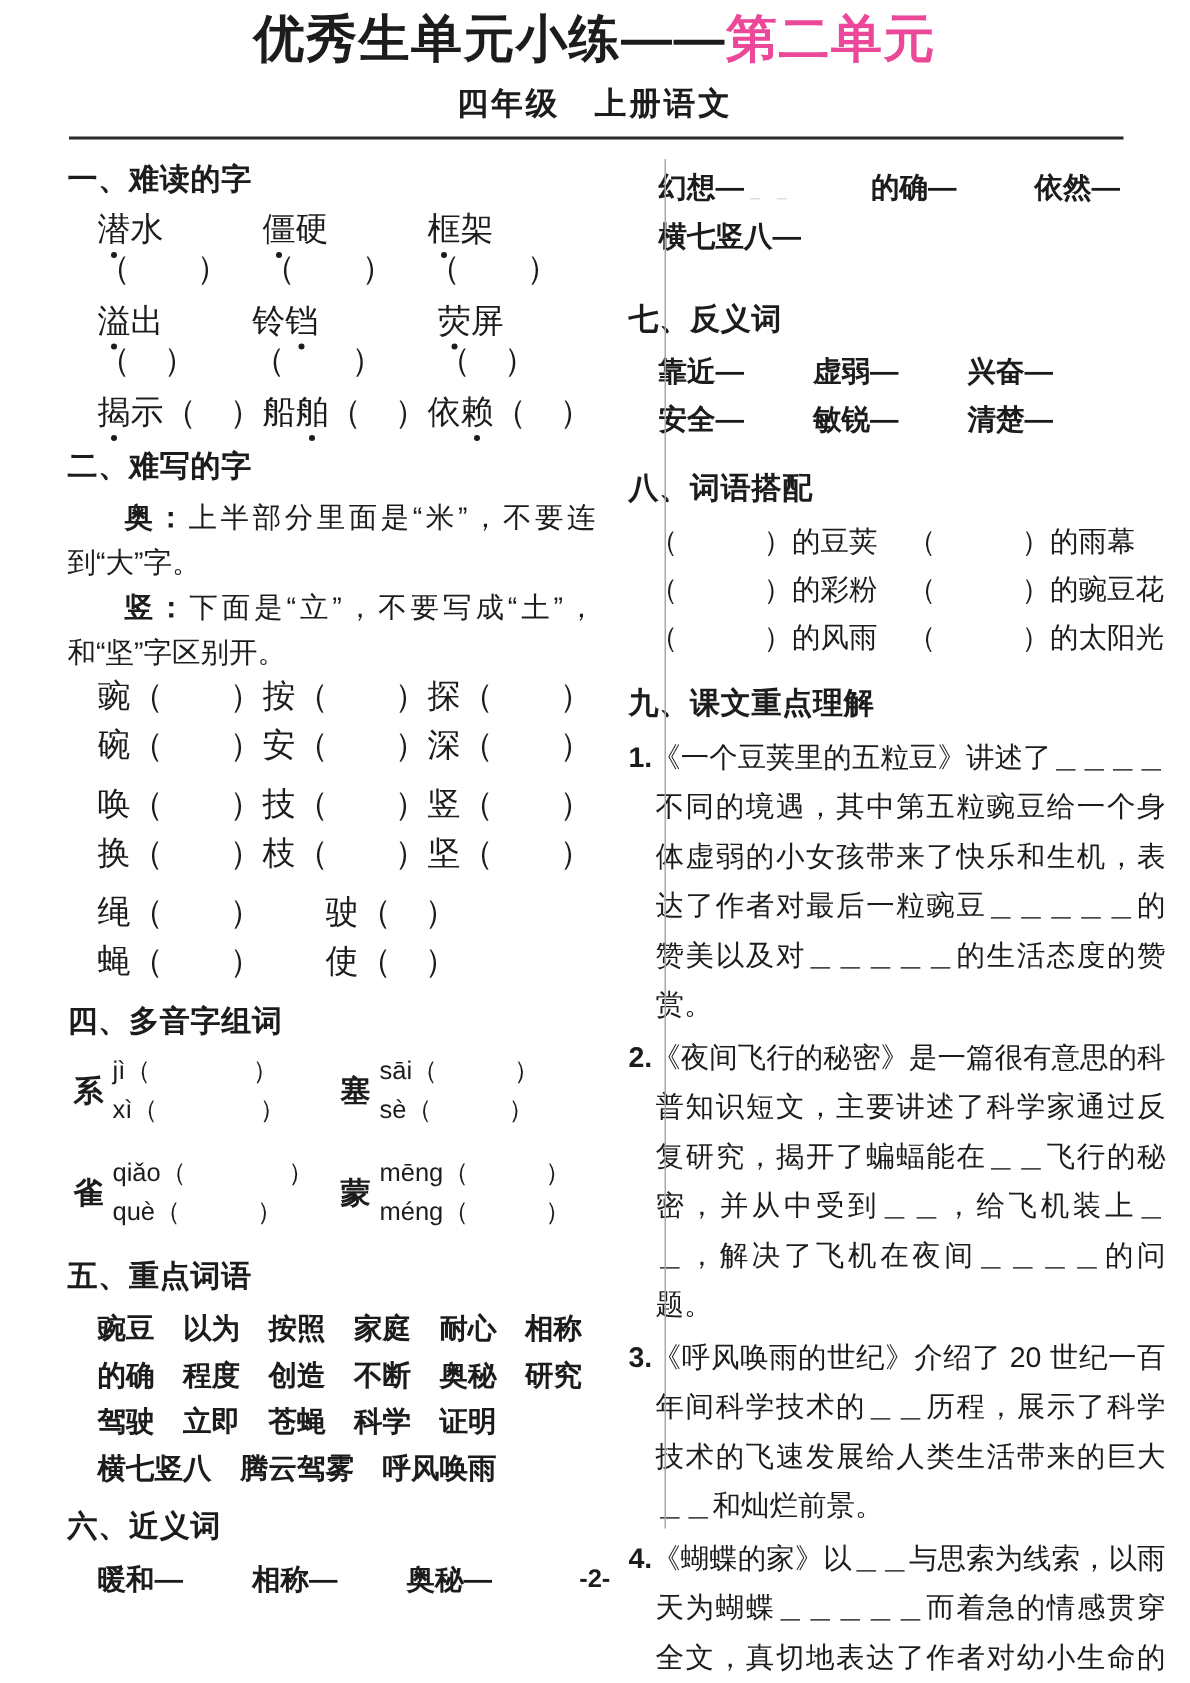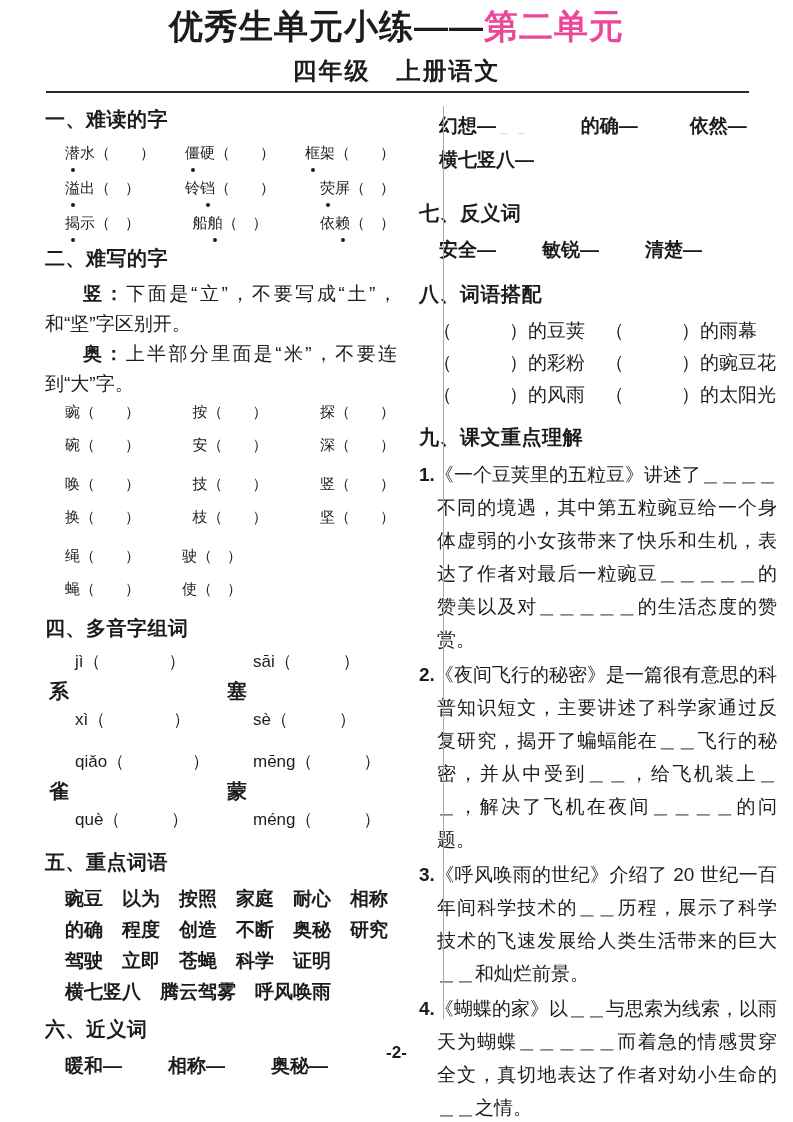--- a/index.html
+++ b/index.html
@@ -12,62 +12,62 @@
     overflow:hidden;
   }
   .page { position:absolute; inset:0; background:#ffffff; }
 
   
   .header { text-align:center; padding-top:6px; }
   .title { font-size:34px; font-weight:900; letter-spacing:1px; line-height:40px; }
   .title .red { color:#ec4899; }
   .subtitle {
     font-family:"Liberation Serif", serif;
-    font-size:24px; font-weight:700; margin-top:9px; letter-spacing:2px;
+    font-size:21px; font-weight:700; margin-top:9px; letter-spacing:2px;
   }
   .top-rule {
     position:absolute; left:46px; right:44px; top:91px;
     border-top:2px solid #2a2a2a;
   }
 
   
   .columns { position:absolute; top:106px; left:45px; right:10px; display:flex; }
   .col-left  { width:352px; }
   .col-gap   { width:22px; }
   .col-right { flex:1; padding-right:6px; }
   .v-divider {
     position:absolute; left:398px; top:0; width:1px; height:913px;
     background:#a9a9a9;
   }
 
   h3.sec { font-size:20px; font-weight:700; margin:9px 0 7px 0; letter-spacing:0.5px; }
 
   
   .wrow { display:flex; justify-content:space-between; padding-left:20px; padding-right:2px;
-          font-size:15px; line-height:26px; margin-bottom:9px; }
+          font-size:22px; line-height:26px; margin-bottom:9px; }
   .emch { position:relative; display:inline-block; }
   .emch::after {
     content:""; position:absolute; left:50%; bottom:-6px; width:4px; height:4px;
     border-radius:50%; background:#1c1c1c; transform:translateX(-50%);
   }
 
   
   .para { font-size:19px; line-height:30px; text-align:justify; text-indent:2em; }
   .para .lead { font-weight:700; }
 
   
   .g3 { margin-bottom:13px; }
   .g3 .wrow { margin-bottom:7px; }
   .wrow.two { justify-content:flex-start; gap:42px; }
 
   
   .s4grid { display:grid; grid-template-columns:1fr 1fr; row-gap:16px; column-gap:8px; padding-left:4px; }
   .pgroup { display:flex; align-items:center; gap:6px; }
   .pgroup .bigchar { font-size:20px; font-weight:700; }
-  .pgroup .plines { display:flex; flex-direction:column;gap:32px; }
+  .pgroup .plines { display:flex; flex-direction:column; }
   .pgroup .plines span { font-size:17px; line-height:26px; white-space:nowrap; }
 
   
   .wline { font-size:19px; line-height:31px; padding-left:20px; font-weight:600; white-space:nowrap; }
 
   
   .srow { display:flex; gap:46px; padding-left:20px; font-size:19px; line-height:32px; font-weight:600;text-align:center; }
   .srow.tight { gap:52px; }
   .faint { color:#bdbdbd; font-size:12px; letter-spacing:4px; margin-left:4px; }
 
@@ -112,22 +112,22 @@
         <span><span>铃</span><span class="emch">铛</span><span>（　　）</span></span>
         <span><span></span><span class="emch">荧</span><span>屏（　）</span></span>
       </div>
       <div class="wrow">
         <span><span></span><span class="emch">揭</span><span>示（　）</span></span>
         <span><span>船</span><span class="emch">舶</span><span>（　）</span></span>
         <span><span>依</span><span class="emch">赖</span><span>（　）</span></span>
       </div>
 
       <h3 class="sec">二、难写的字</h3>
+      <p class="para"><span class="lead">奥：</span><span>上半部分里面是“米”，不要连到“大”字。</span></p>
       <p class="para"><span class="lead">竖：</span><span>下面是“立”，不要写成“土”，和“坚”字区别开。</span></p>
-      <p class="para"><span class="lead">奥：</span><span>上半部分里面是“米”，不要连到“大”字。</span></p>
 
       <div class="g3">
         <div class="wrow">
           <span>豌（　　）</span>
           <span>按（　　）</span>
           <span>探（　　）</span>
         </div>
         <div class="wrow">
           <span>碗（　　）</span>
           <span>安（　　）</span>
@@ -210,20 +210,25 @@
       <div class="srow tight" style="margin-top:4px">
         <span><span>幻想—</span><span class="faint">_ _</span></span>
         <span>的确—</span>
         <span>依然—</span>
       </div>
       <div class="srow">
         <span>横七竖八—</span>
       </div>
 
       <h3 class="sec" style="margin-top:24px">七、反义词</h3>
+      <div class="srow">
+        <span>靠近—</span>
+        <span>虚弱—</span>
+        <span>兴奋—</span>
+      </div>
       <div class="srow">
         <span>安全—</span>
         <span>敏锐—</span>
         <span>清楚—</span>
       </div>
 
       <h3 class="sec" style="margin-top:15px">八、词语搭配</h3>
       <div class="crow">
         <span>（　　　）的豆荚</span>
         <span>（　　　）的雨幕</span>

